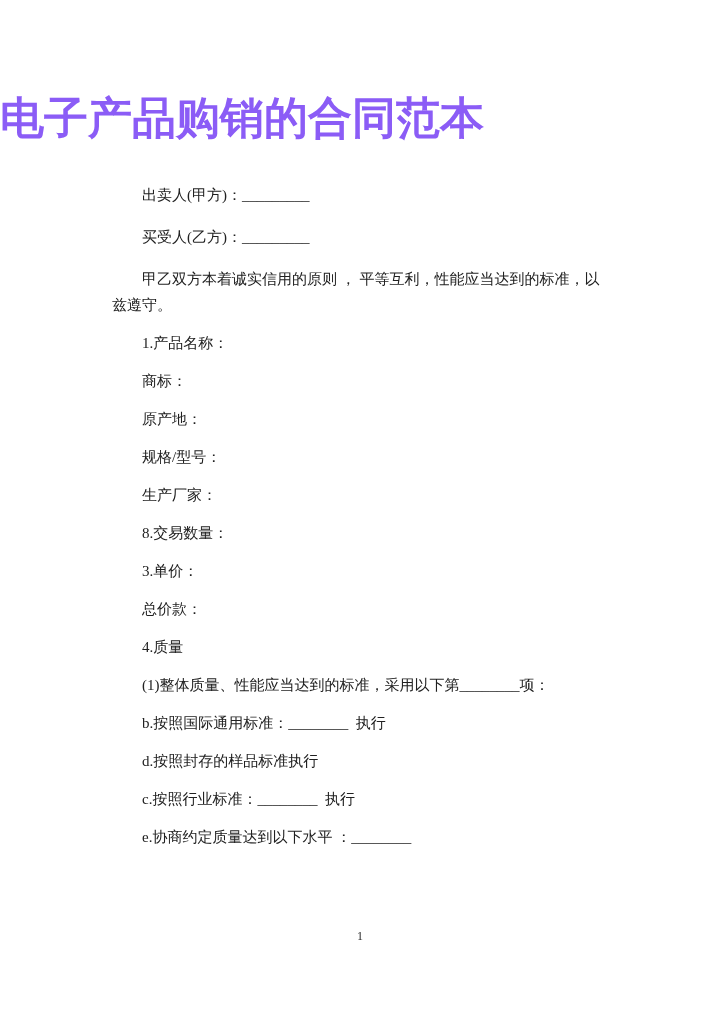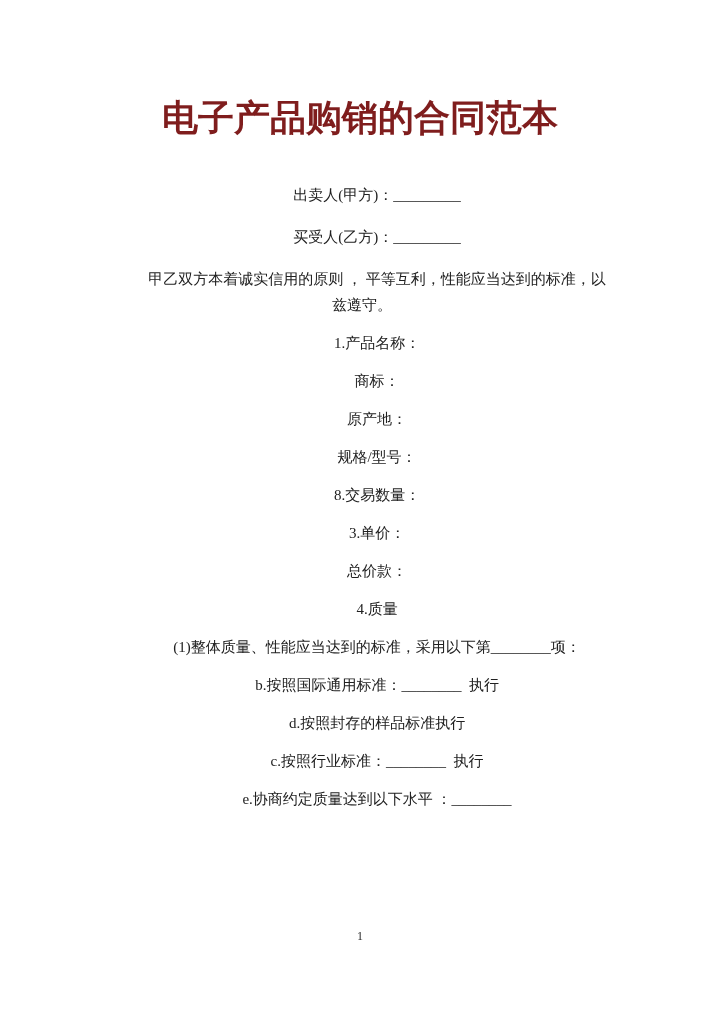--- a/index.html
+++ b/index.html
@@ -12,32 +12,31 @@
     width: 720px;
     height: 1017px;
     background: #ffffff;
     overflow: hidden;
     font-family: "Liberation Serif", serif;
     color: #212121;
   }
   .doc-title {
     margin: 0 0 44px 0;
     padding-top: 98px;
-    text-align: center;
+    text-align: left;
     font-family: "Liberation Sans", sans-serif;
     font-weight: 700;
-    font-size: 36px;
+    font-size: 44px;
     line-height: 40px;
-    color: #7f1d1d;
+    color: #8b5cf6;
   }
   .content {
     padding: 0 108px 0 112px;
     font-size: 15px;
     line-height: 26px;
-    text-align: center;
   }
   .content p {
     margin: 0 0 12px 0;
     text-indent: 2em;
     white-space: pre-wrap;
   }
   .content p.party {
     margin-bottom: 16px;
   }
   .page-footer {
@@ -68,20 +67,21 @@
 
 
     <p>1.产品名称：</p>
 
     <p>商标：</p>
 
     <p>原产地：</p>
 
     <p>规格/型号：</p>
 
+    <p>生产厂家：</p>
 
     <p>8.交易数量：</p>
 
     <p>3.单价：</p>
 
     <p>总价款：</p>
 
     <p>4.质量</p>
 
     <p>(1)整体质量、性能应当达到的标准，采用以下第________项：</p>

